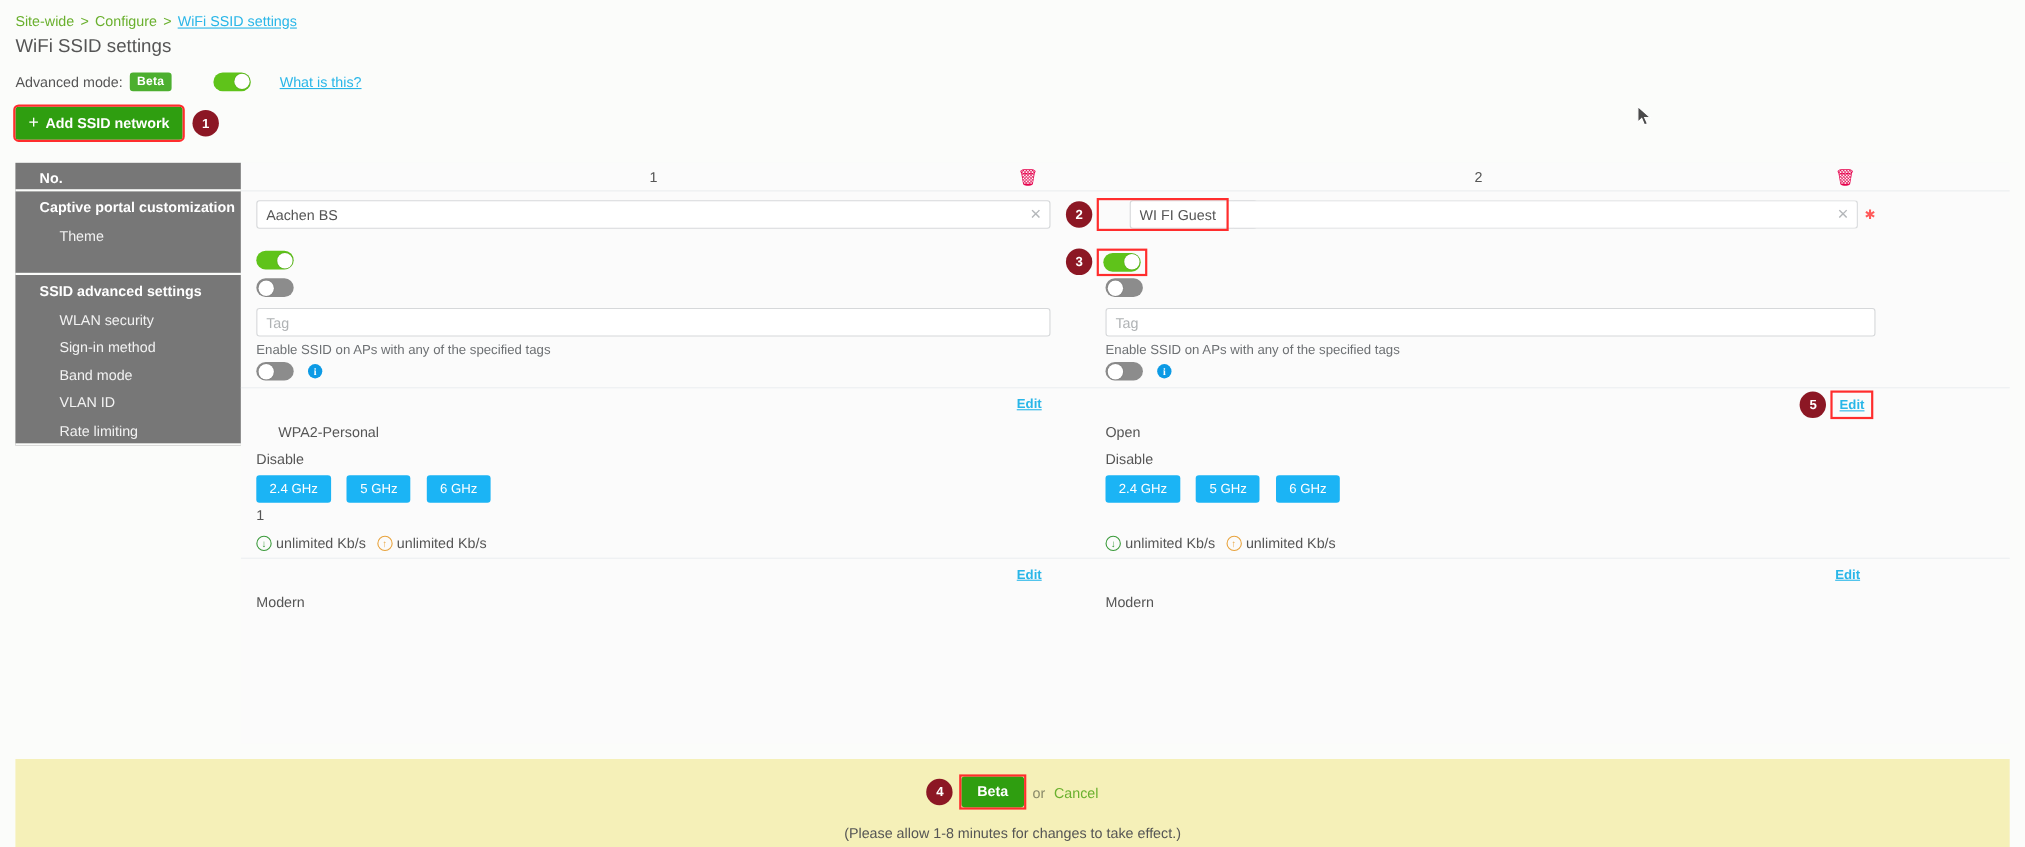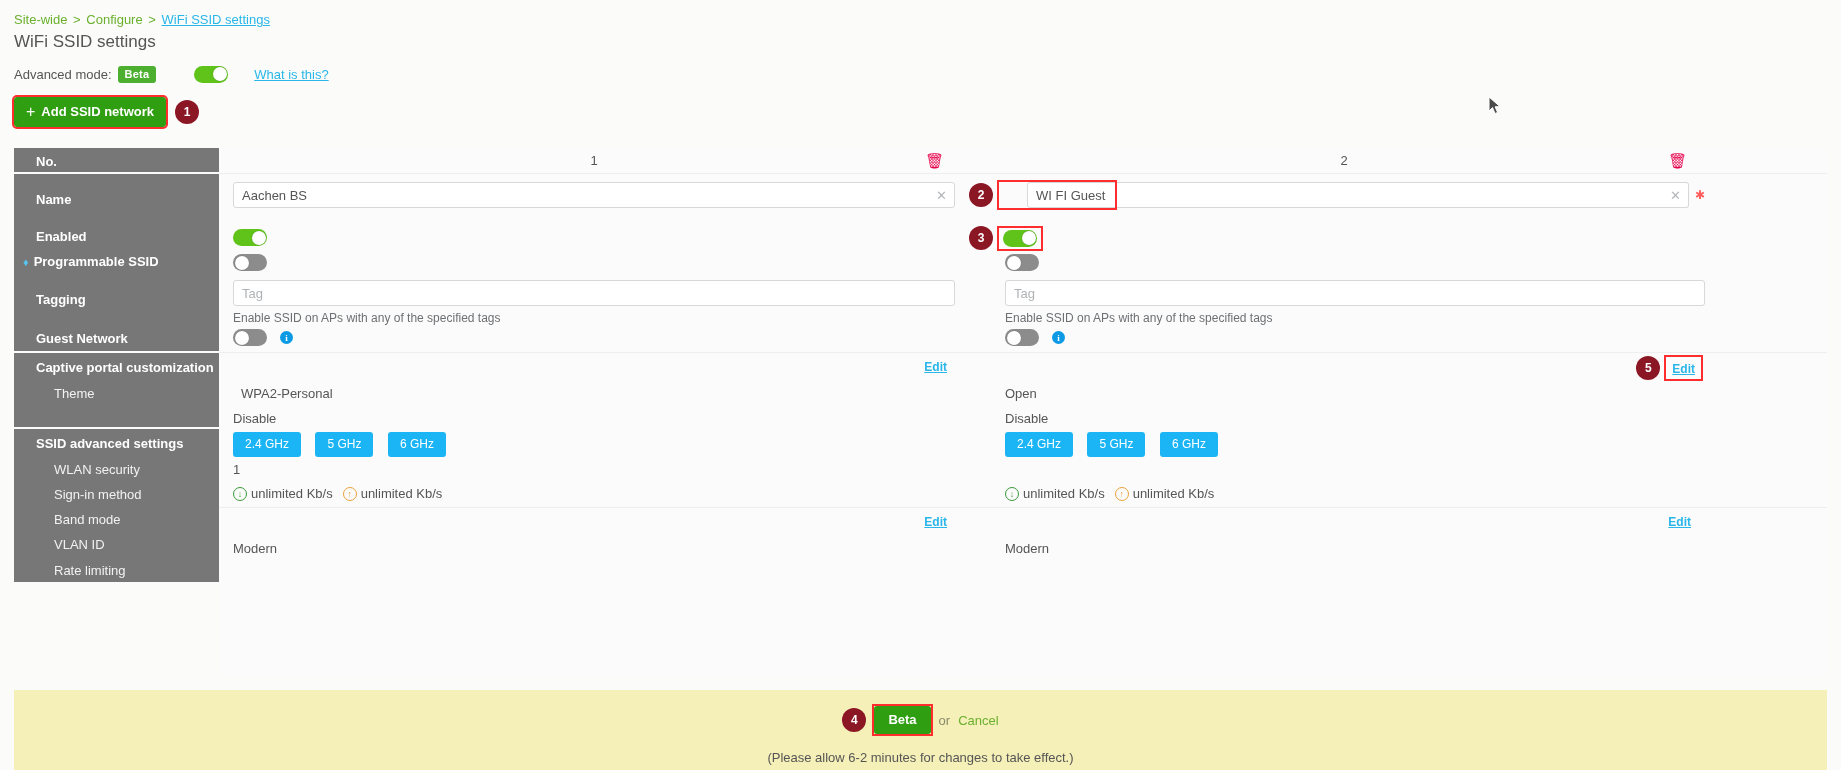--- a/index.html
+++ b/index.html
@@ -214,38 +214,20 @@
   <svg class="cursor-arrow" width="14" height="20" viewBox="0 0 14 20">
     <path d="M1 1 L1 15 L4.5 11.6 L7 17.5 L9.6 16.4 L7.1 10.8 L12 10.6 Z" fill="#4a4a4a" stroke="#fff" stroke-width="1"></path>
   </svg>
 
   <div class="table">
 
     <div class="sidecol">
       <div class="side-block" style="height:26px;">
         <div class="side-row bold" style="height:26px;">
           <span>No.</span>
-        </div>
-      </div>
-      <div class="side-block" style="height:179px;">
-        <div class="side-row bold" style="height:50px;">
-          <span>Name</span>
-        </div>
-        <div class="side-row bold" style="height:25px;">
-          <span>Enabled</span>
-        </div>
-        <div class="side-row bold" style="height:25px;">
-          <span class="gem">♦</span>
-          <span>Programmable SSID</span>
-        </div>
-        <div class="side-row bold" style="height:50px;">
-          <span>Tagging</span>
-        </div>
-        <div class="side-row bold" style="height:29px;">
-          <span>Guest Network</span>
         </div>
       </div>
       <div class="side-block" style="height:76px;">
         <div class="side-row bold" style="height:28px;">
           <span>Captive portal customization</span>
         </div>
         <div class="side-row indent" style="height:25px;">
           <span>Theme</span>
         </div>
       </div>
@@ -365,21 +347,21 @@
           <div class="anno-row" style="position:absolute;right:18px;top:3px;">
             <span class="badge">5</span>
             <span class="hl-box" style="padding:2px 6px;">
               <span class="edit-link">Edit</span>
             </span>
           </div>
         </div>
       </div>
 
       <div class="grid-row noline" style="height:25px;">
-        <div class="col col1" style="padding-left:22px;padding-top:3px;">
+        <div class="col col1" style="padding-left:22px;padding-top:3px;margin-left:12px;">
           <span class="val">WPA2-Personal</span>
         </div>
         <div class="col col2" style="padding-left:36px;padding-top:3px;">
           <span class="val">Open</span>
         </div>
       </div>
 
       <div class="grid-row noline" style="height:25px;">
         <div class="col col1" style="padding-left:14px;padding-top:3px;">
           <span class="val">Disable</span>
@@ -453,16 +435,16 @@
 
   <div class="savebar">
     <div class="save-row">
       <span class="badge">4</span>
       <span class="hl-box" style="display:inline-flex;">
         <button class="save-btn">Beta</button>
       </span>
       <span class="or-txt">or</span>
       <span class="cancel-link">Cancel</span>
     </div>
-    <div class="note">(Please allow 6-2 minutes for changes to take effect.)</div>
+    <div class="note">(Please allow 1-8 minutes for changes to take effect.)</div>
   </div>
 
 </div>
 
 </body></html>

